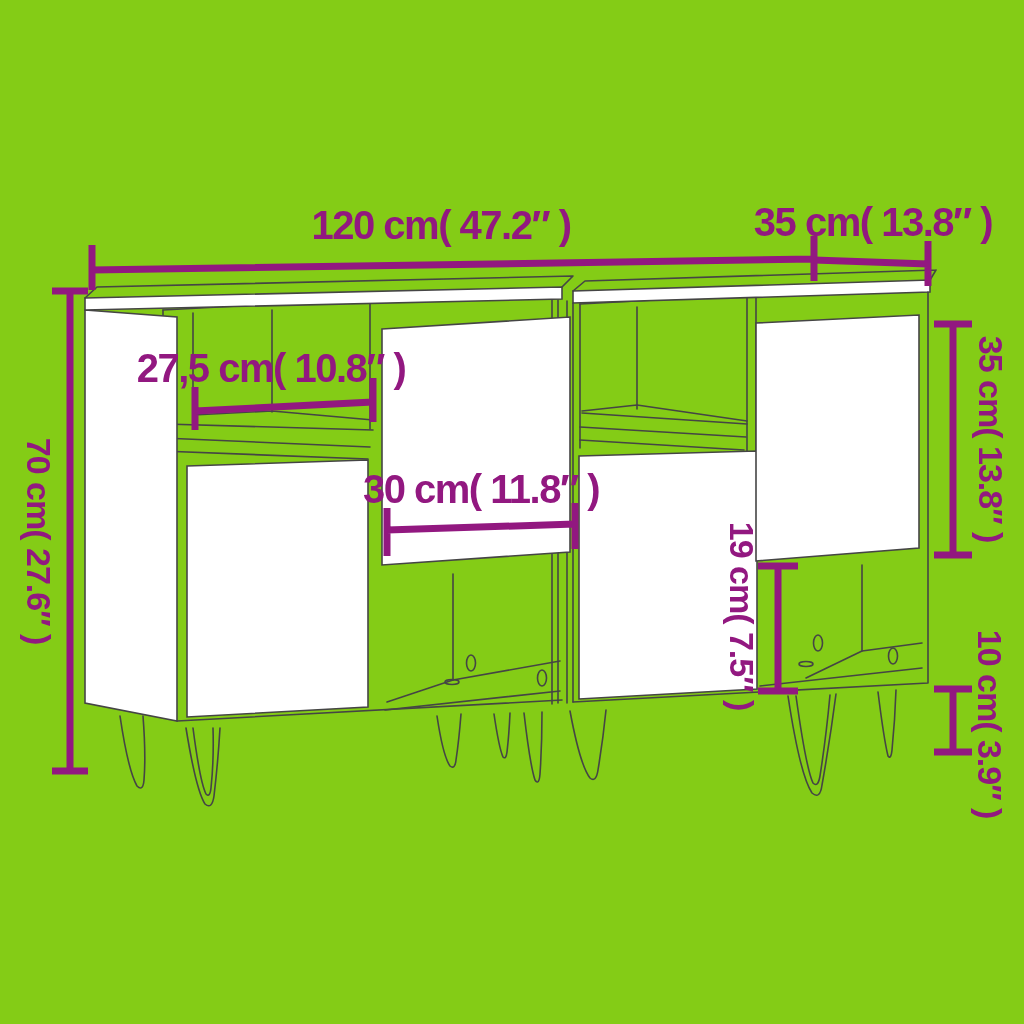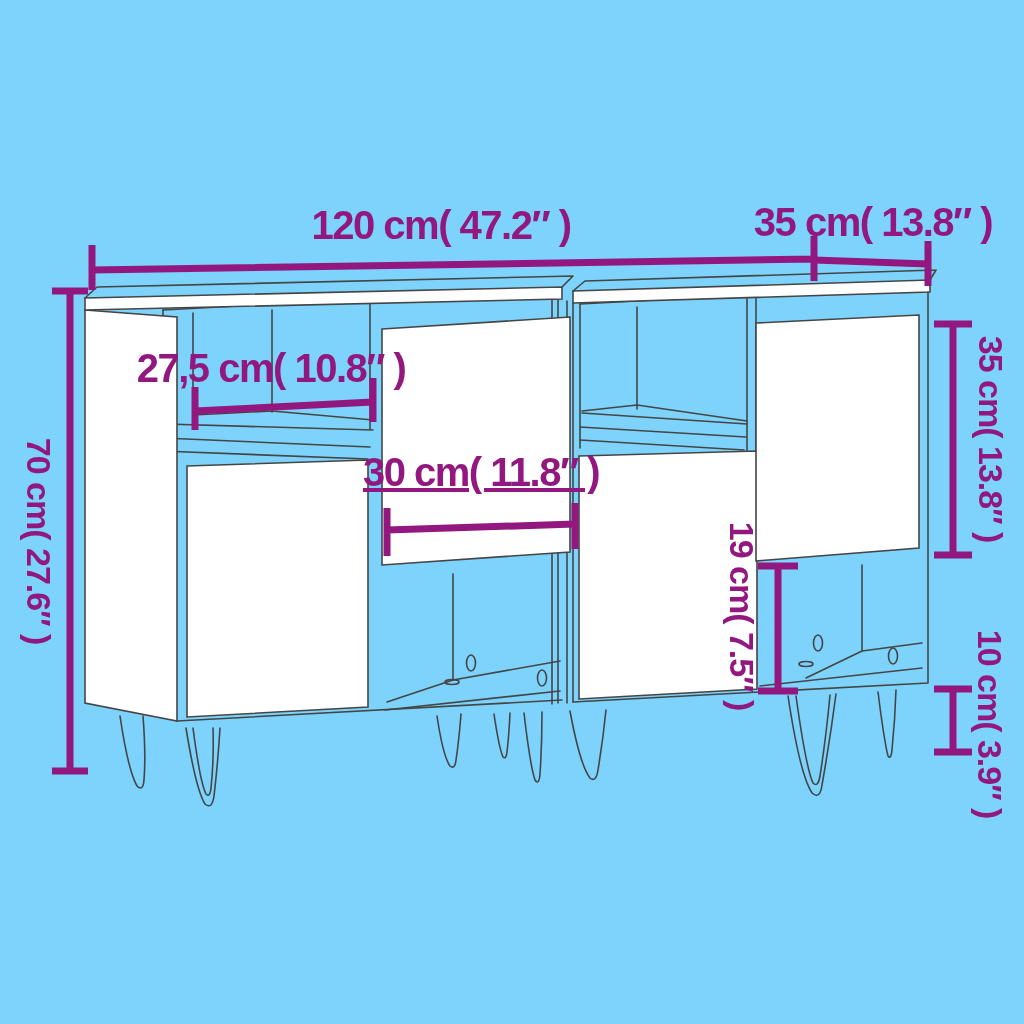--- a/index.html
+++ b/index.html
@@ -1,16 +1,16 @@
 <!DOCTYPE html>
 <html><head>
 <meta charset="utf-8">
 <style>
   html,body{margin:0;padding:0;background:#fff;}
-  #stage{position:relative;width:1024px;height:1024px;background:#7dd3fc;overflow:hidden;
+  #stage{position:relative;width:1024px;height:1024px;background:#84cc16;overflow:hidden;
          font-family:"Liberation Sans",sans-serif;}
   #art{position:absolute;left:0;top:0;}
   .dim-label{position:absolute;color:#921880;font-weight:700;white-space:nowrap;
              transform:translate(-50%,-50%);line-height:1;}
   .dim-label.h{font-size:40px;letter-spacing:-1.5px;}
   .dim-label.v{font-size:34px;letter-spacing:-1px;transform:translate(-50%,-50%) rotate(90deg);}
 </style>
 </head>
 <body>
 
@@ -109,17 +109,17 @@
       <g>
         <path d="M953,689V752 M934,689H972 M934,752H972"></path>
       </g>
     </g>
   </svg>
 
   <div class="dim-label h" style="left:441px;top:225px;">120 cm( 47.2″ )</div>
   <div class="dim-label h" style="left:873px;top:222px;">35 cm( 13.8″ )</div>
   <div class="dim-label v" style="left:39px;top:541px;">70 cm( 27.6″ )</div>
   <div class="dim-label h" style="left:271px;top:368px;">27,5 cm( 10.8″ )</div>
-  <div class="dim-label h" style="left:481px;top:472px;text-decoration:underline;">30 cm( 11.8″ )</div>
+  <div class="dim-label h" style="left:481px;top:489px;">30 cm( 11.8″ )</div>
   <div class="dim-label v" style="left:991px;top:439px;">35 cm( 13.8″ )</div>
   <div class="dim-label v" style="left:742px;top:616px;">19 cm( 7.5″ )</div>
   <div class="dim-label v" style="left:990px;top:724px;">10 cm( 3.9″ )</div>
 </div>
 
 </body></html>

